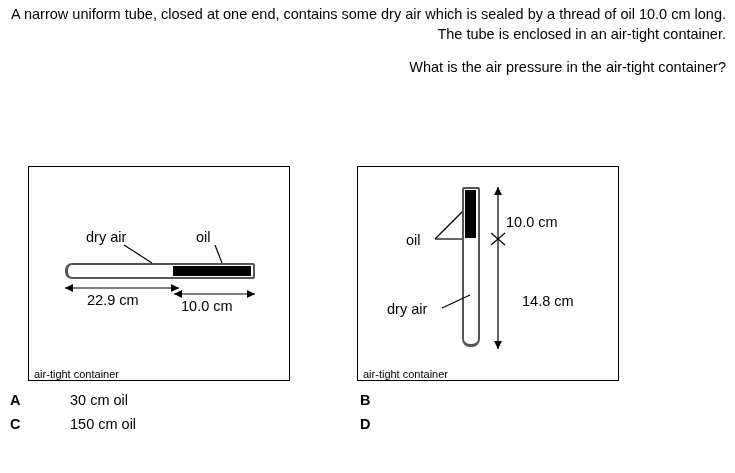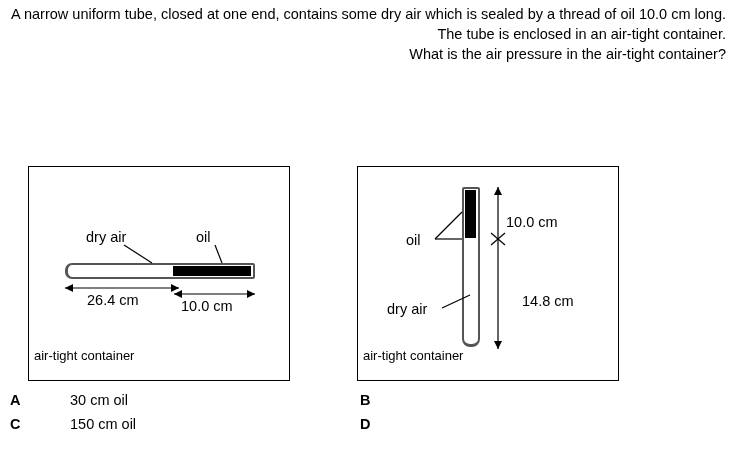--- a/index.html
+++ b/index.html
@@ -29,21 +29,21 @@
     line-height: 20px;
   }
   .stem p {
     margin: 0 0 0 0;
     text-align: right;
   }
   .stem p.gap {
     margin-top: 18px;
   }
   .stem p.tight {
-    margin-top: 0;
+    margin-top: 13px;
   }
 
   
   .fig {
     position: absolute;
     border: 1px solid #000000;
     background: #ffffff;
   }
   #fig-horizontal {
     left: 28px;
@@ -53,22 +53,22 @@
   }
   #fig-vertical {
     left: 357px;
     top: 166px;
     width: 260px;
     height: 213px;
   }
   .fig-caption {
     position: absolute;
     left: 5px;
-    bottom: 17px;
-    font-size: 13px;
+    bottom: 0;
+    font-size: 11px;
     white-space: nowrap;
   }
   .lbl {
     position: absolute;
     font-size: 14.5px;
     white-space: nowrap;
     text-align: right;
   }
 
   
@@ -160,21 +160,21 @@
   </div>
 
   <div class="fig" id="fig-horizontal">
 
     <div class="tube-h"></div>
     <div class="oil-h"></div>
 
     <span class="lbl" style="left:57px; top:62px;">dry air</span>
     <span class="lbl" style="left:167px; top:62px;">oil</span>
 
-    <span class="lbl" style="left:58px; top:125px;">26.4 cm</span>
+    <span class="lbl" style="left:58px; top:125px;">22.9 cm</span>
     <span class="lbl" style="left:152px; top:131px;">10.0 cm</span>
 
     <svg class="overlay" viewBox="0 0 260 213">
 
       <line x1="95" y1="78" x2="123" y2="96" stroke="#000" stroke-width="1.2"></line>
       <line x1="186" y1="78" x2="193" y2="96" stroke="#000" stroke-width="1.2"></line>
 
       <line x1="36" y1="121" x2="150" y2="121" stroke="#000" stroke-width="1.2"></line>
       <path d="M36,121 L44,117 L44,125 Z" fill="#000"></path>
       <path d="M150,121 L142,117 L142,125 Z" fill="#000"></path>

